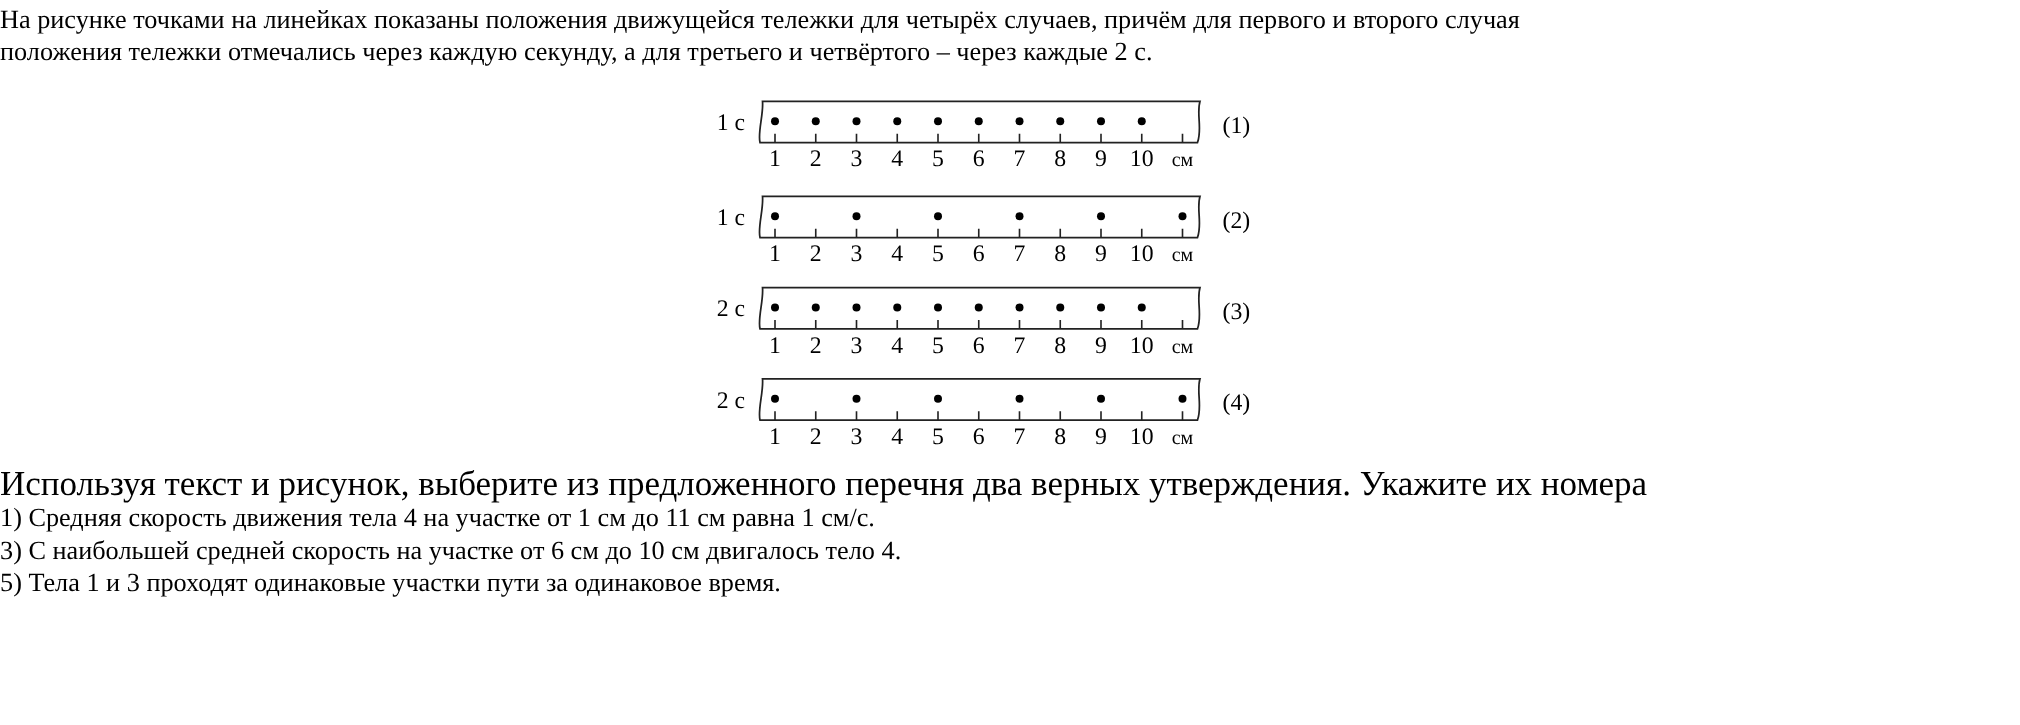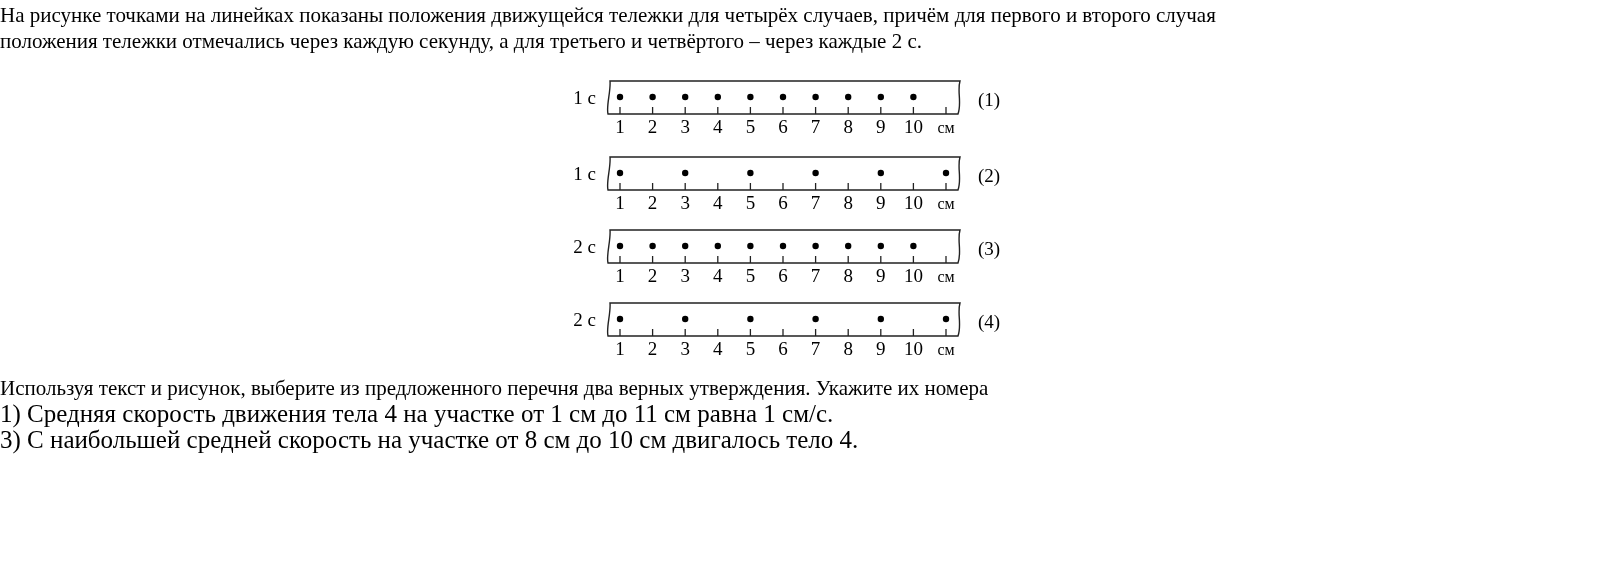--- a/index.html
+++ b/index.html
@@ -1,22 +1,22 @@
 <!DOCTYPE html>
 <html><head>
 <meta charset="utf-8">
 <style>
   html, body { margin:0; padding:0; background:#ffffff; }
   body { width:1616px; height:580px; position:relative; overflow:hidden;
          font-family:"Liberation Serif", "DejaVu Serif", serif; color:#000; }
   .intro { position:absolute; left:0; top:2px; width:1292px; font-size:21px; line-height:26px; margin:0; }
   .figure { position:absolute; left:560px; top:70px; width:480px; height:300px; }
   .figure svg { display:block; }
-  .question { position:absolute; left:0; top:375px; font-size:21px; line-height:26px; margin:0; }
-  .options { position:absolute; left:0; top:401px; margin:0; padding:0; list-style:none; font-size:25px; line-height:26px; }
+  .question { position:absolute; left:0; top:375px; font-size:28px; line-height:26px; margin:0; }
+  .options { position:absolute; left:0; top:401px; margin:0; padding:0; list-style:none; font-size:21px; line-height:26px; }
   .options li { margin:0; padding:0; }
   .source { position:absolute; right:0; top:586px; font-family:"DejaVu Sans", sans-serif; font-size:14px; font-style:italic; }
   .source .src-label { color:#000; }
   .source .src-value { color:#777; }
   svg text { font-family:"Liberation Serif", "DejaVu Serif", serif; }
 </style>
 </head>
 <body>
 
 <p class="intro">На рисунке точками на линейках показаны положения движущейся тележки для четырёх случаев, причём для первого и второго случая положения тележки отмечались через каждую секунду, а для третьего и четвёртого – через каждые 2 с.</p>
@@ -163,19 +163,20 @@
         <text x="36" y="256" font-size="19" text-anchor="end">2 с</text>
         <text x="418" y="258" font-size="19">(4)</text>
       </g>
     </svg>
 </div>
 
 <p class="question">Используя текст и рисунок, выберите из предложенного перечня два верных утверждения. Укажите их номера</p>
 
 <ul class="options">
   <li>1) Средняя скорость движения тела 4 на участке от 1 см до 11 см равна 1 см/с.</li>
-  <li>3) С наибольшей средней скорость на участке от 8 см до 10 см двигалось тело 4.</li>
+  <li>3) С наибольшей средней скорость на участке от 6 см до 10 см двигалось тело 4.</li>
+  <li>5) Тела 1 и 3 проходят одинаковые участки пути за одинаковое время.</li>
 </ul>
 
 <div class="source">
   <span class="src-label">Источники:</span>
   <span class="src-value">Банк ФИПИ</span>
 </div>
 
 </body></html>

